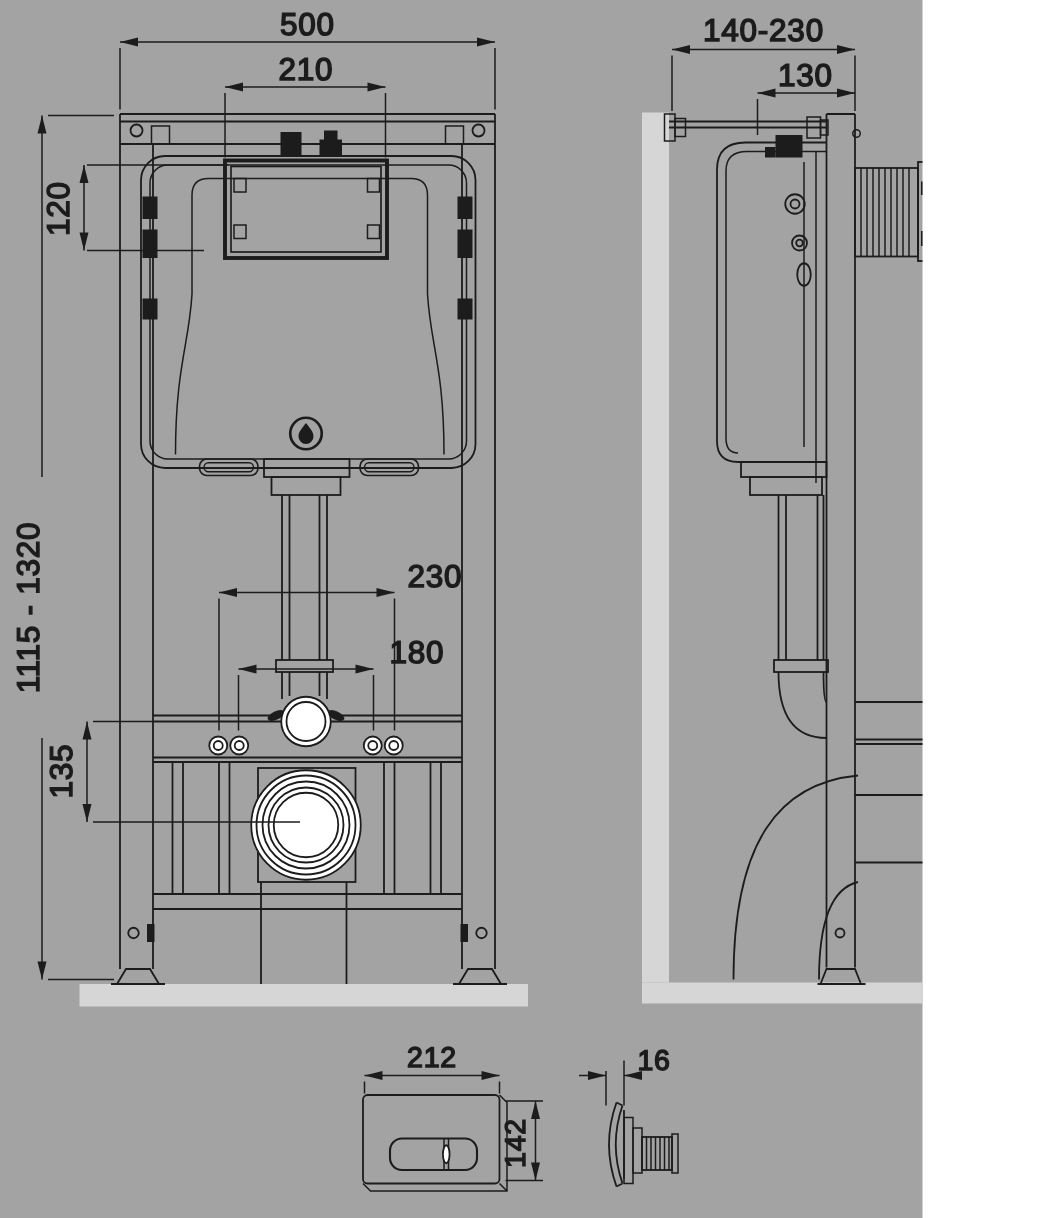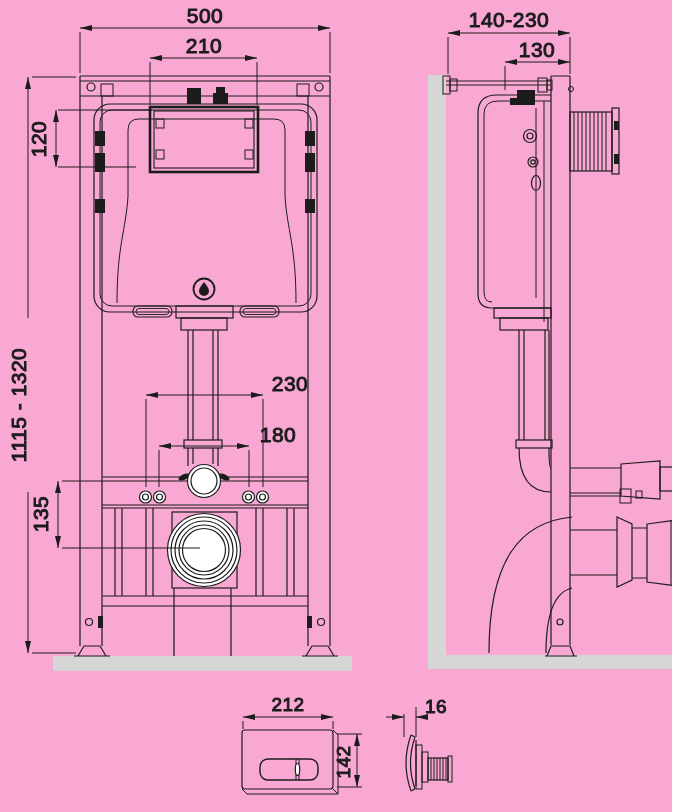--- a/index.html
+++ b/index.html
@@ -1,19 +1,19 @@
 <!DOCTYPE html>
 <html><head>
 <meta charset="utf-8">
 <style>
   html,body{margin:0;padding:0;background:#fff;}
   .sheet{
     position:relative;
-    width:672px;height:812px;
-    background:#f9a8d4;
+    width:615px;height:812px;
+    background:#a3a3a3;
     font-family:"Liberation Sans", sans-serif;
     overflow:hidden;
   }
   svg text{
     font-family:"Liberation Sans", sans-serif;
     fill:#1c1c1c;
     letter-spacing:0.5px;
   }
   .dim{font-size:21px;}
   .dim-sm{font-size:19px;}

